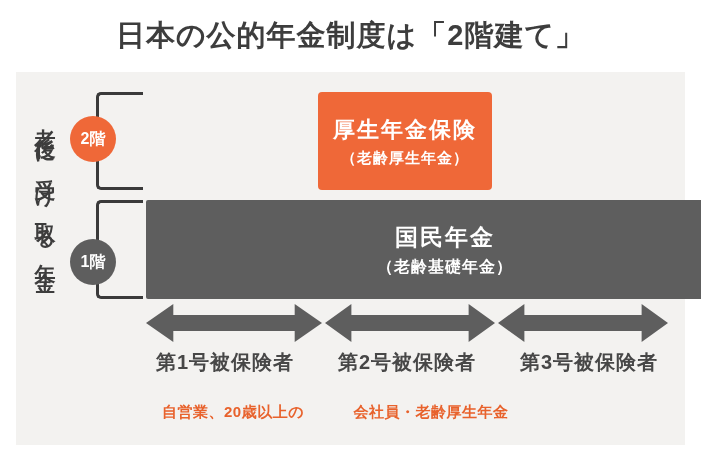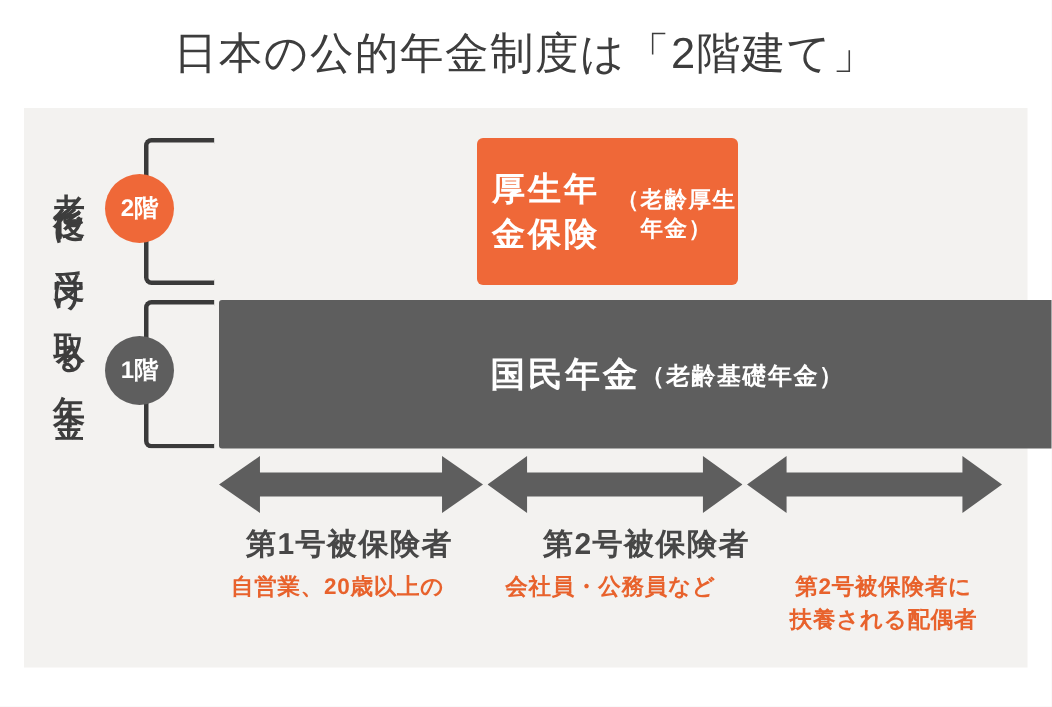--- a/index.html
+++ b/index.html
@@ -15,21 +15,21 @@
   body{
     font-family:"Liberation Sans","DejaVu Sans",sans-serif;
     background:#ffffff;
     overflow:hidden;
   }
   .canvas{position:relative;width:701px;height:471px;background:#ffffff;}
 
   .title{
     position:absolute;left:0;top:16px;width:701px;
     text-align:center;
-    font-size:29px;font-weight:400;letter-spacing:1px;
+    font-size:29px;font-weight:700;letter-spacing:1px;
     color:var(--title-gray);
   }
 
   .panel{
     position:absolute;left:16px;top:72px;width:669px;height:373px;
     background:var(--panel-bg);
   }
 
   .vlabel{
     position:absolute;left:14px;top:40px;height:284px;
@@ -50,25 +50,25 @@
   .bracket.floor1{top:128px;height:99px;}
 
   .badge{
     position:absolute;left:54px;width:46px;height:46px;
     border-radius:50%;
     display:flex;align-items:center;justify-content:center;
     color:#ffffff;font-size:16px;font-weight:700;
     z-index:2;
   }
   .badge.floor2{top:44px;background:var(--accent-orange);}
-  .badge.floor1{top:152px;background:var(--shape-gray);}
+  .badge.floor1{top:167px;background:var(--shape-gray);}
 
   .box{
     position:absolute;
-    display:flex;flex-direction:row;align-items:center;justify-content:center;
+    display:flex;flex-direction:column;align-items:center;justify-content:center;
     color:#ffffff;text-align:center;
   }
   .box .box-title{font-size:22px;font-weight:700;letter-spacing:2px;}
   .box .box-subtitle{font-size:15px;font-weight:700;margin-top:4px;letter-spacing:1px;}
   .box.employee{
     left:302px;top:20px;width:174px;height:98px;
     background:var(--accent-orange);border-radius:4px;
   }
   .box.national{
     left:130px;top:128px;width:598px;height:99px;
@@ -95,21 +95,21 @@
   .labels-row{top:277px;}
   .captions-row{top:309px;}
   .labels-row .cell,.captions-row .cell{
     width:174px;text-align:center;
   }
   .cat-label{
     font-size:20px;font-weight:700;color:#474747;letter-spacing:1px;
   }
   .caption{
     font-size:15px;font-weight:700;color:var(--caption-orange);
-    line-height:22px;letter-spacing:0.5px;
+    line-height:22px;letter-spacing:0.5px;margin-top:20px;
   }
 </style>
 </head>
 <body>
 
 <div class="canvas">
 
   <h1 class="title">日本の公的年金制度は「2階建て」</h1>
 
   <div class="panel">
@@ -146,30 +146,27 @@
       <div class="arrow">
         <svg viewBox="0 0 174 38" preserveAspectRatio="none" aria-hidden="true">
           <polygon fill="currentColor" points="0,19 27,0 27,11 147,11 147,0 174,19 147,38 147,27 27,27 27,38"></polygon>
         </svg>
       </div>
     </div>
 
     <div class="labels-row">
       <div class="cell cat-label">第1号被保険者</div>
       <div class="cell cat-label">第2号被保険者</div>
+      <div class="cell cat-label">第3号被保険者</div>
     </div>
 
     <div class="captions-row">
       <div class="cell caption">
         <div>自営業、20歳以上の</div>
       </div>
       <div class="cell caption">
-        <div>会社員・公務員など</div>
+        <div>会社員・老齢厚生年金</div>
         <div></div>
-      </div>
-      <div class="cell caption">
-        <div>第2号被保険者に</div>
-        <div>扶養される配偶者</div>
       </div>
     </div>
 
   </div>
 </div>
 
 </body></html>

